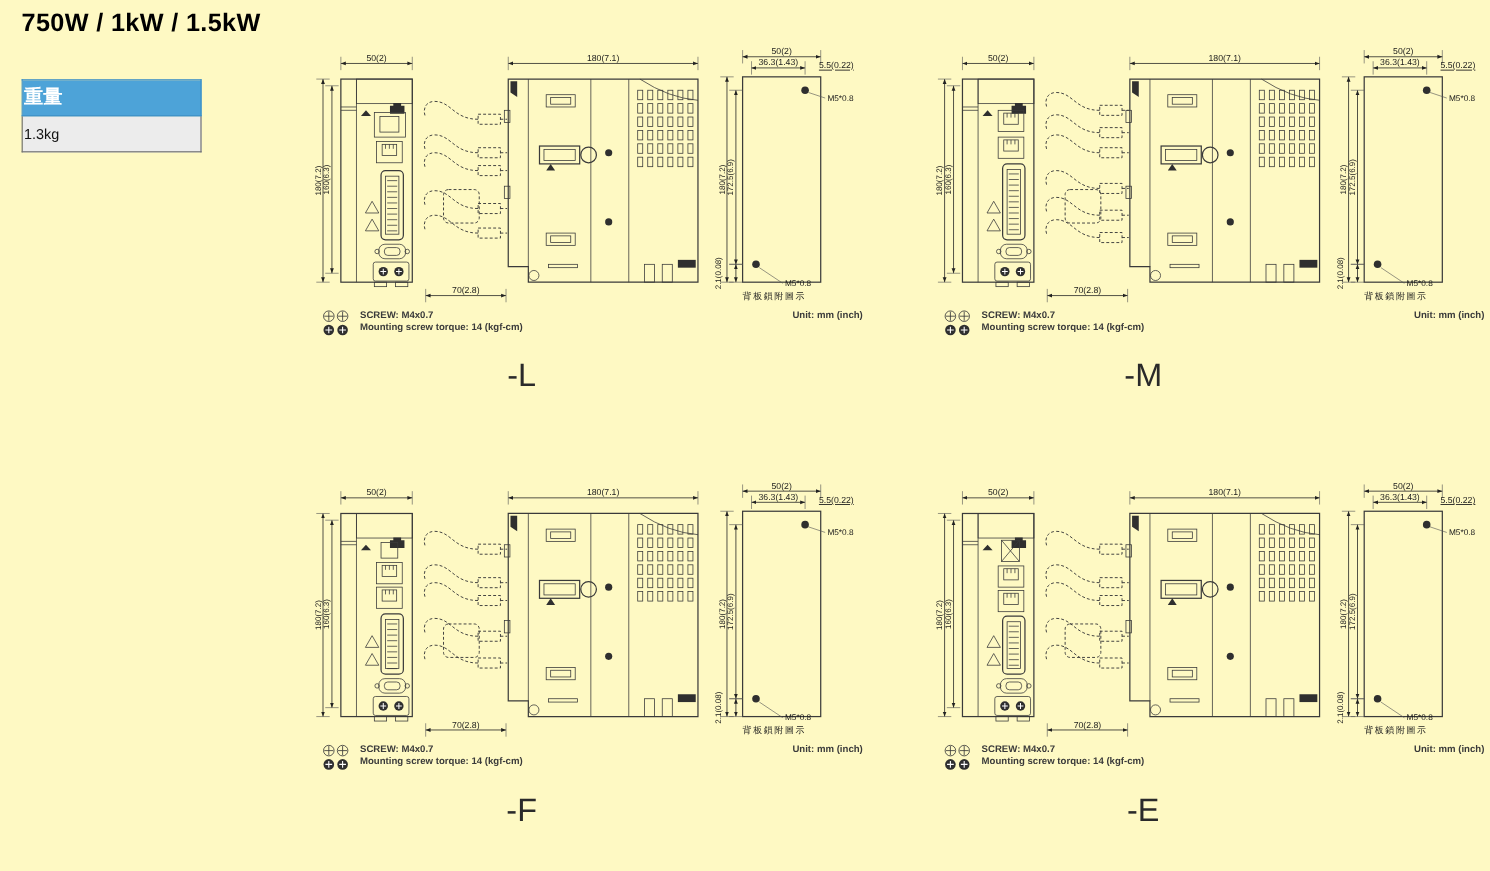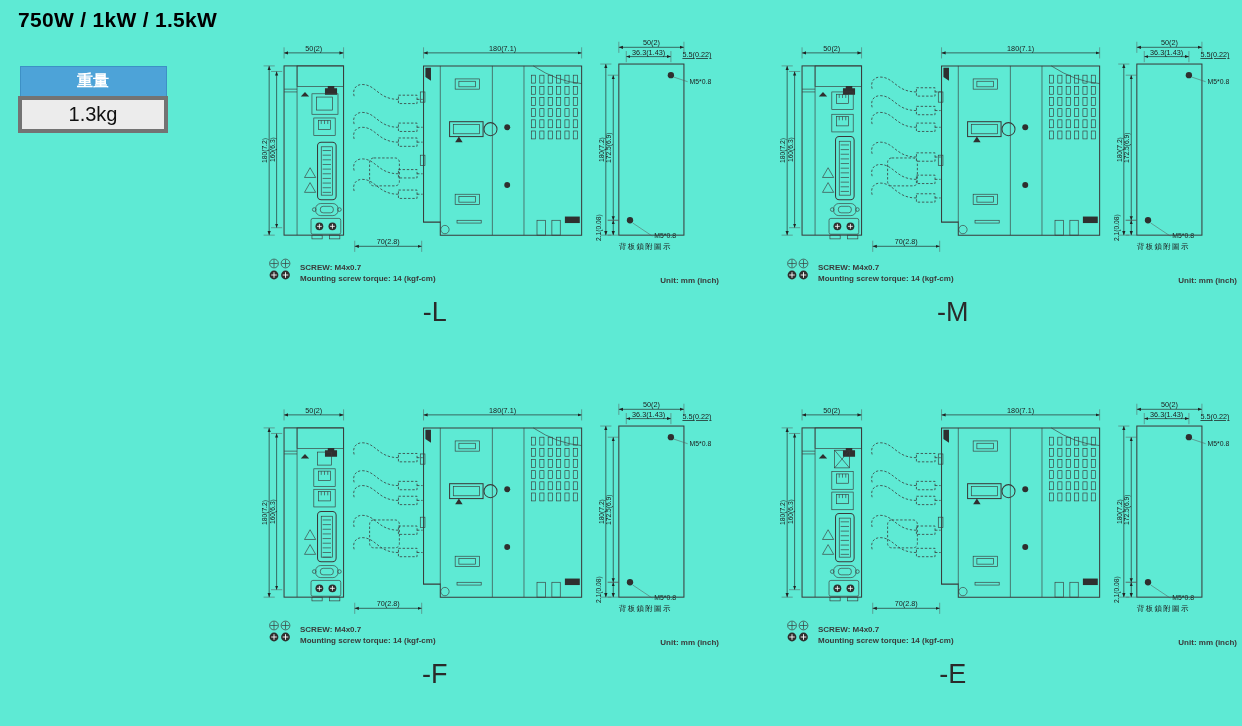--- a/index.html
+++ b/index.html
@@ -1,35 +1,35 @@
 <!DOCTYPE html>
 <html><head>
 <meta charset="utf-8">
 <style>
   html,body{margin:0;padding:0;background:#fff;}
-  .page{position:relative;width:1242px;height:726px;background:#5eead4;overflow:hidden;
+  .page{position:relative;width:1242px;height:726px;background:#fef9c3;overflow:hidden;
         font-family:"Liberation Sans",sans-serif;color:#111;}
   .page-title{position:absolute;left:18px;top:8px;font-size:21px;font-weight:bold;
               letter-spacing:.3px;color:#000;white-space:nowrap;}
   .weight-table{position:absolute;left:18px;top:66px;width:150px;border-collapse:collapse;
-                text-align:center;}
+                text-align:left;}
   .weight-table th{height:27px;font-size:16px;font-weight:bold;color:#fff;
                    border:1px solid #3d90c5;}
-  .weight-table td{height:27px;font-size:20px;color:#111;border:4px solid #737373;}
+  .weight-table td{height:27px;font-size:12px;color:#111;border:1px solid #737373;}
   .quadrant{position:absolute;width:465px;}
   .drawing svg{display:block;width:100%;height:auto;}
   svg text{font-family:"Liberation Sans",sans-serif;fill:#1c1c1c;}
   .o{fill:none;stroke:#3a3a3a;stroke-width:1.1;}
   .o2{fill:none;stroke:#3a3a3a;stroke-width:0.7;}
   .f{fill:#2f2f2f;stroke:none;}
   .dim{stroke:#222;stroke-width:0.7;fill:none;}
   .ext{stroke:#555;stroke-width:0.55;fill:none;}
   .dash{fill:none;stroke:#3a3a3a;stroke-width:0.85;stroke-dasharray:2.6 1.9;}
   .wcross{stroke:#fff;stroke-width:0.9;}
-  .notes{display:flex;align-items:flex-end;gap:7px;margin-top:2px;
+  .notes{display:flex;align-items:flex-start;gap:7px;margin-top:2px;
          padding-left:10px;padding-right:4px;}
   .note-lines{display:flex;flex-direction:column;font-size:8px;font-weight:bold;
               color:#3a3a3a;line-height:1.35;}
   .unit{margin-left:auto;font-size:8px;font-weight:bold;color:#3a3a3a;white-space:nowrap;padding-left:15px;}
   .variant-label{width:76%;text-align:center;font-size:27px;color:#2a2a2a;
                  margin-top:12px;font-weight:400;}
 </style>
 <style>.weight-table th{background:#4da3d8;border-color:#3d90c5;}
                     .weight-table td{background:#ececec;}</style></head>
 <body>

